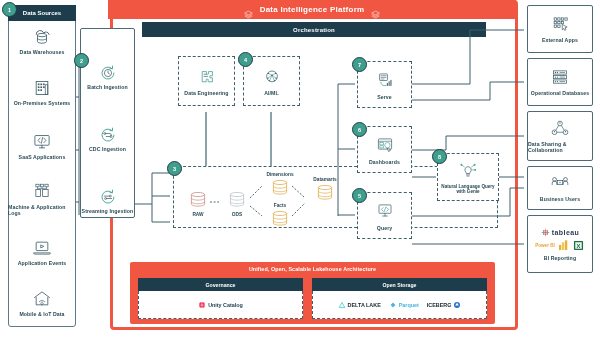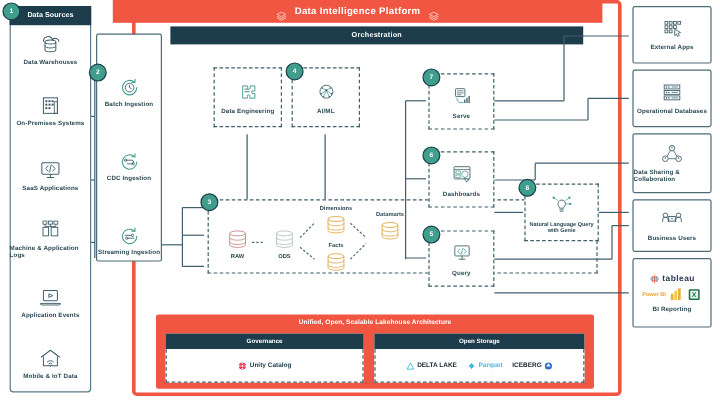--- a/index.html
+++ b/index.html
@@ -19,21 +19,21 @@
   .ctr{display:flex;flex-direction:column;align-items:center;justify-content:center;text-align:center;}
   .lbl{font-size:5.2px;line-height:6px;font-weight:bold;color:#2b4a55;letter-spacing:.1px;}
   .lbl-sm{font-size:4.6px;line-height:5.4px;font-weight:bold;color:#2b4a55;}
 
   
   #platform-frame{
     left:110px;top:0px;width:408px;height:330px;
     border:3px solid #f15642;border-radius:4px;background:transparent;
   }
   #platform-header{
-    left:94px;top:0px;width:408px;height:19px;
+    left:108px;top:0px;width:408px;height:19px;
     background:#f15642;display:flex;align-items:center;justify-content:center;gap:7px;
   }
   #platform-header .title{
     color:#ffffff;font-size:8px;font-weight:bold;letter-spacing:.25px;
   }
   .dbx-logo{display:inline-block;width:9px;height:9px;}
 
   
   #orchestration{
     left:142px;top:22px;width:344px;height:15px;

